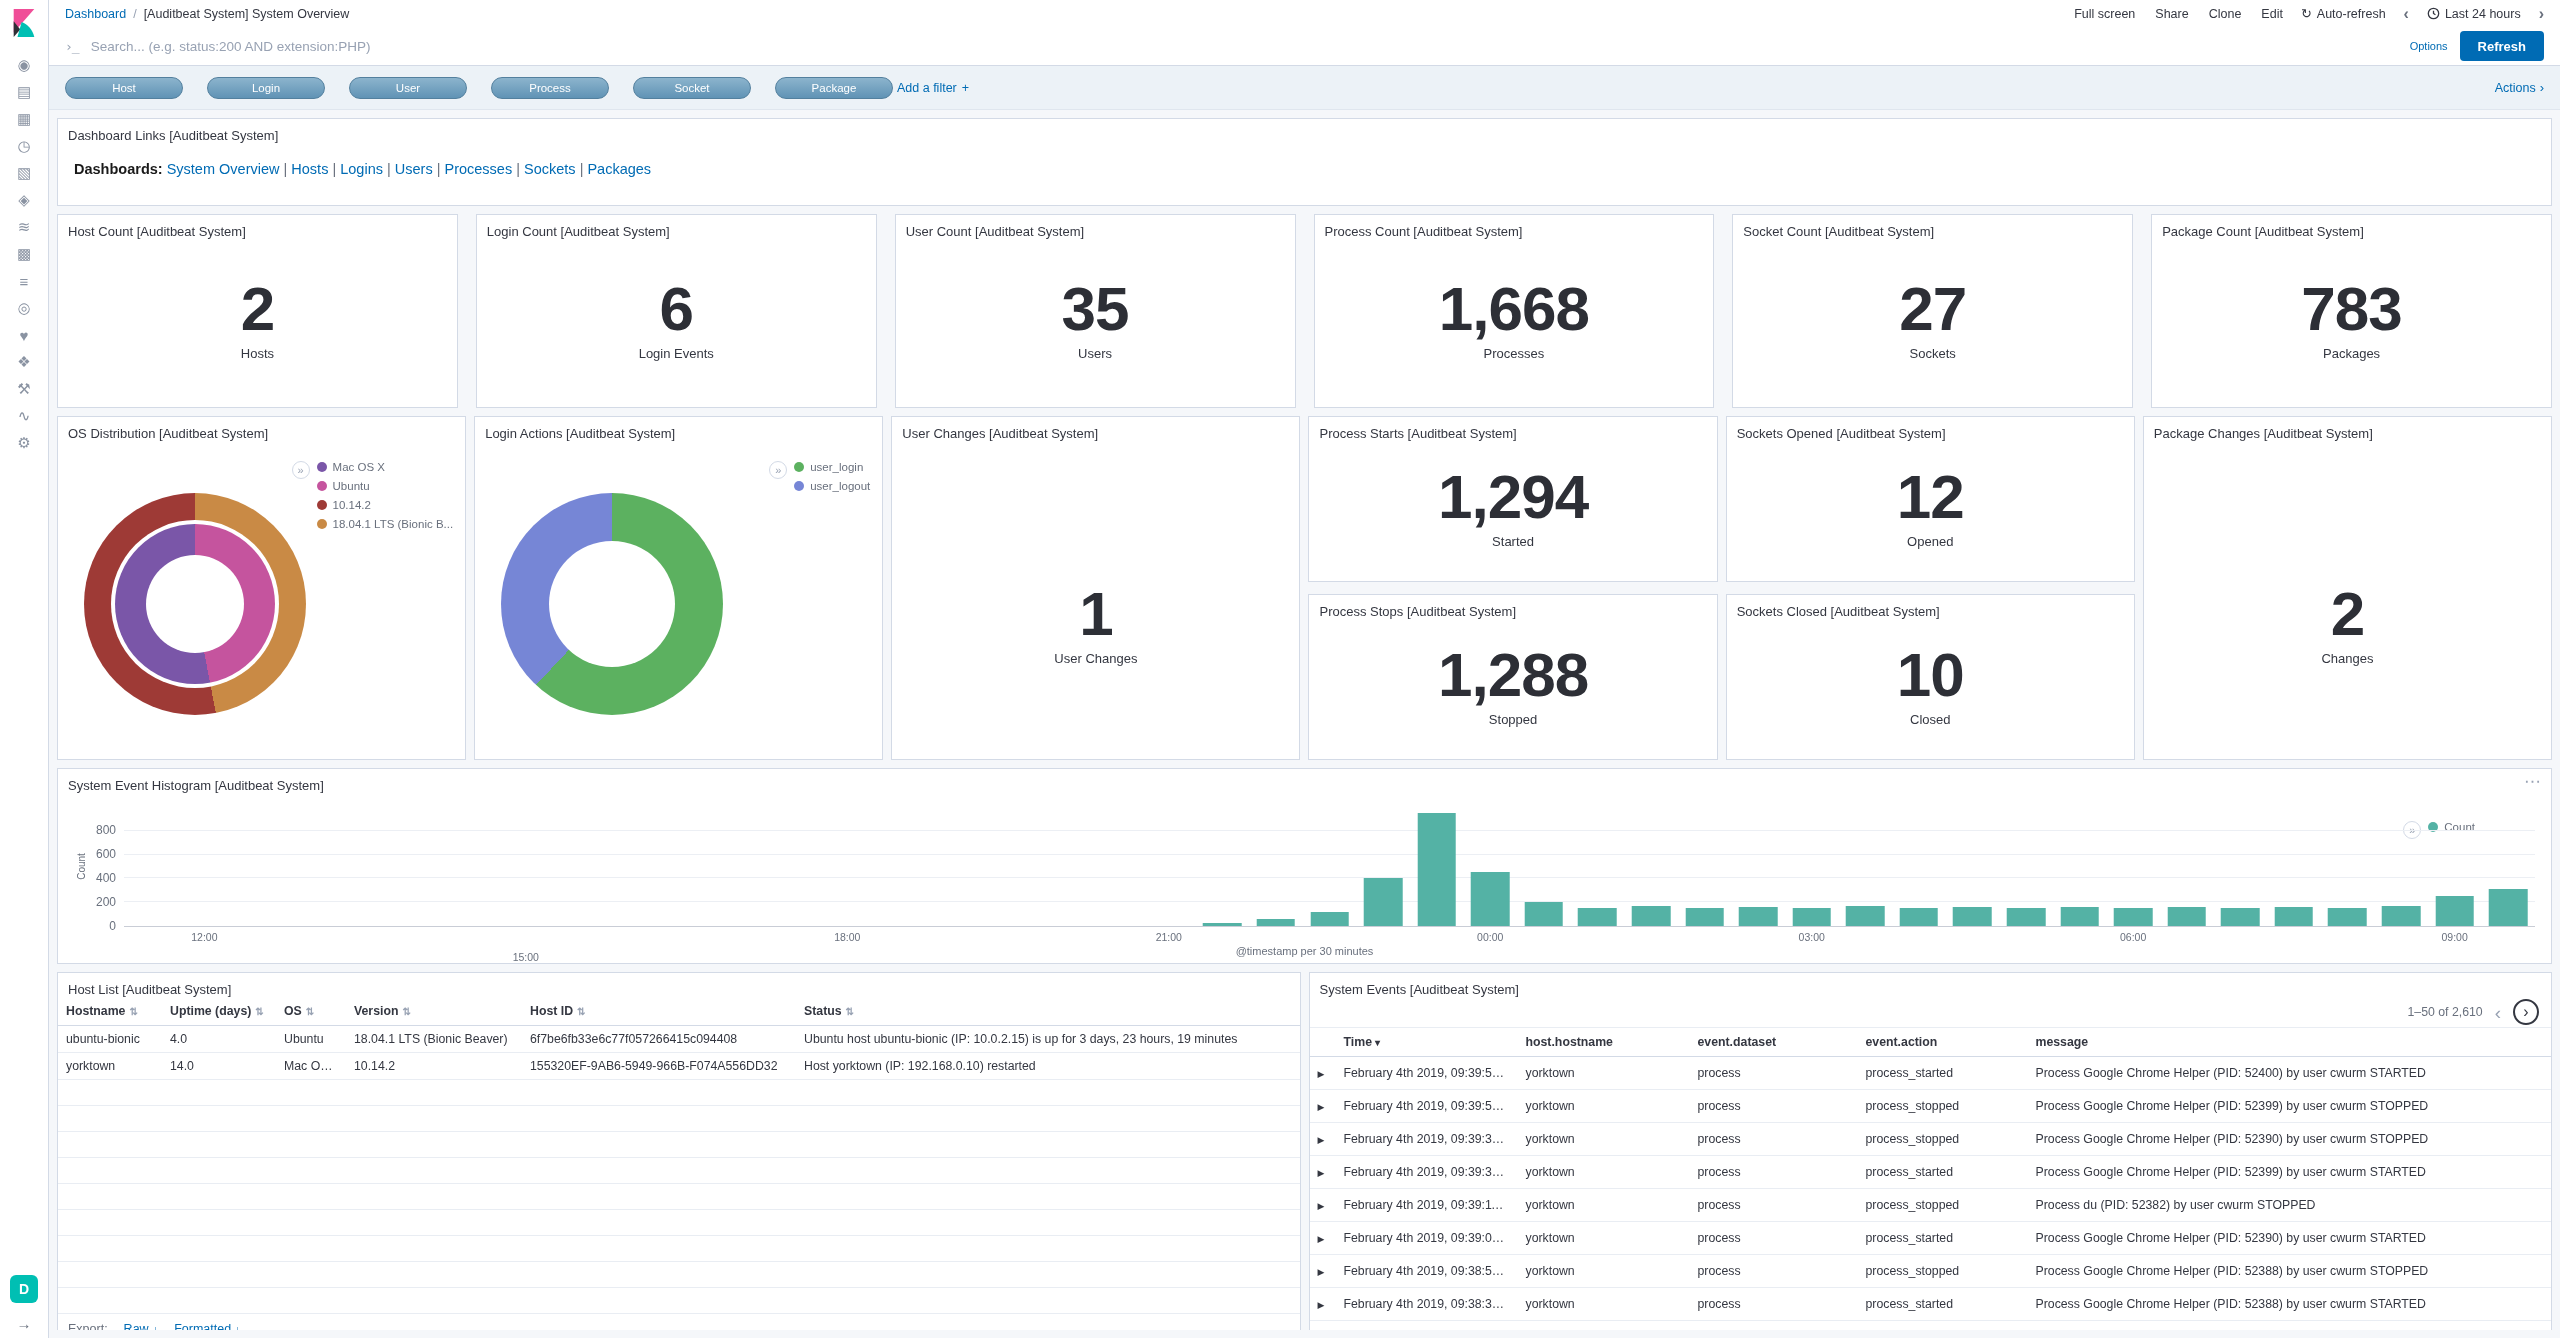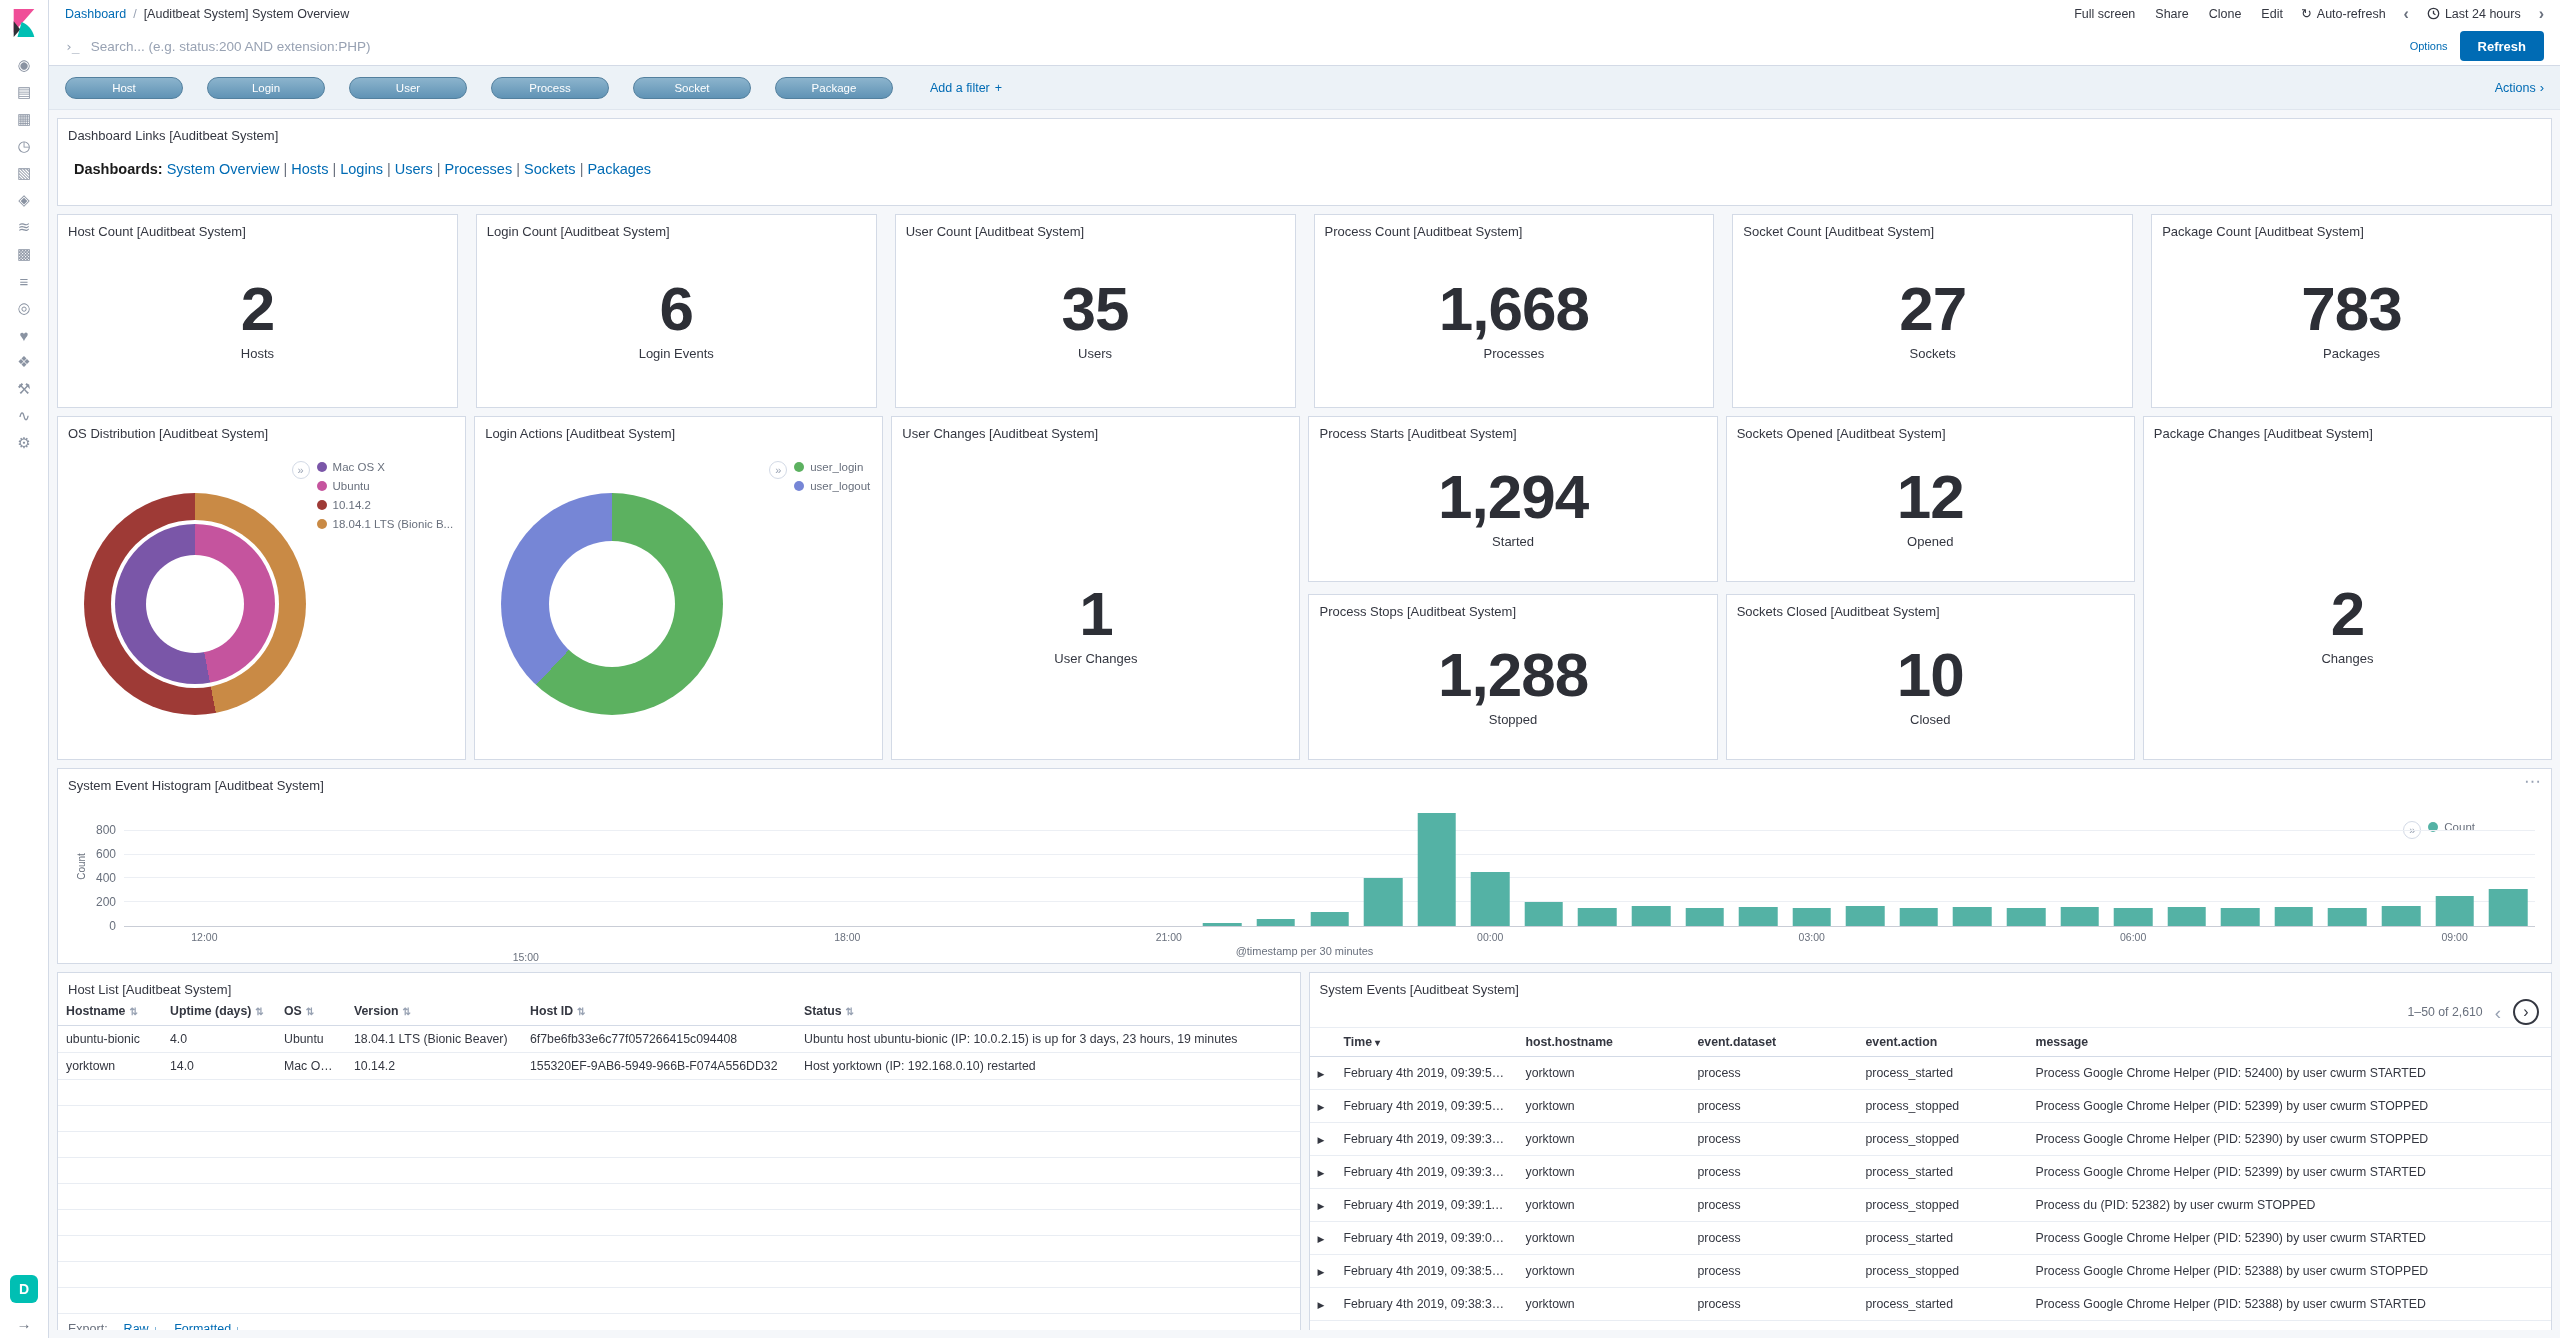--- a/index.html
+++ b/index.html
@@ -40,21 +40,21 @@
   .opt-link{color:#006BB4;font-size:11px}
   .refresh-btn{background:#006BB4;color:#fff;border:none;border-radius:4px;height:30px;
     padding:0 18px;font-size:13px;font-weight:600;cursor:pointer;font-family:inherit}
 
   .filter-row{height:44px;display:flex;align-items:center;padding:0 16px;background:#ECF2F7;
     border-bottom:1px solid #dfe6ee}
   .pills{display:flex;gap:24px}
   .pill{width:118px;height:22px;border-radius:11px;border:1px solid #56830f00;
     border:1px solid #53809e;background:linear-gradient(180deg,#8cb4cd,#6093b5);
     color:#fff;font-size:11.5px;display:flex;align-items:center;justify-content:center;cursor:pointer}
-  .add-filter{color:#006BB4;font-size:12.5px;margin-left:37px;display:flex;gap:5px;align-items:center}
+  .add-filter{color:#006BB4;font-size:12.5px;margin-left:4px;display:flex;gap:5px;align-items:center}
   .actions-link{margin-left:auto;color:#006BB4;font-size:12.5px;display:flex;gap:4px;align-items:center}
   .act-chev{font-size:13px}
 
   
   .dash{flex:1;background:#F5F7FA;padding:8px;display:flex;flex-direction:column;gap:8px;
     overflow:hidden;min-height:0}
   .panel{background:#fff;border:1px solid #D3DAE6;position:relative;overflow:hidden}
   .panel-title{font-size:13px;color:#343741;padding:9px 12px 0 10px;white-space:nowrap;
     overflow:hidden;text-overflow:ellipsis}
 

